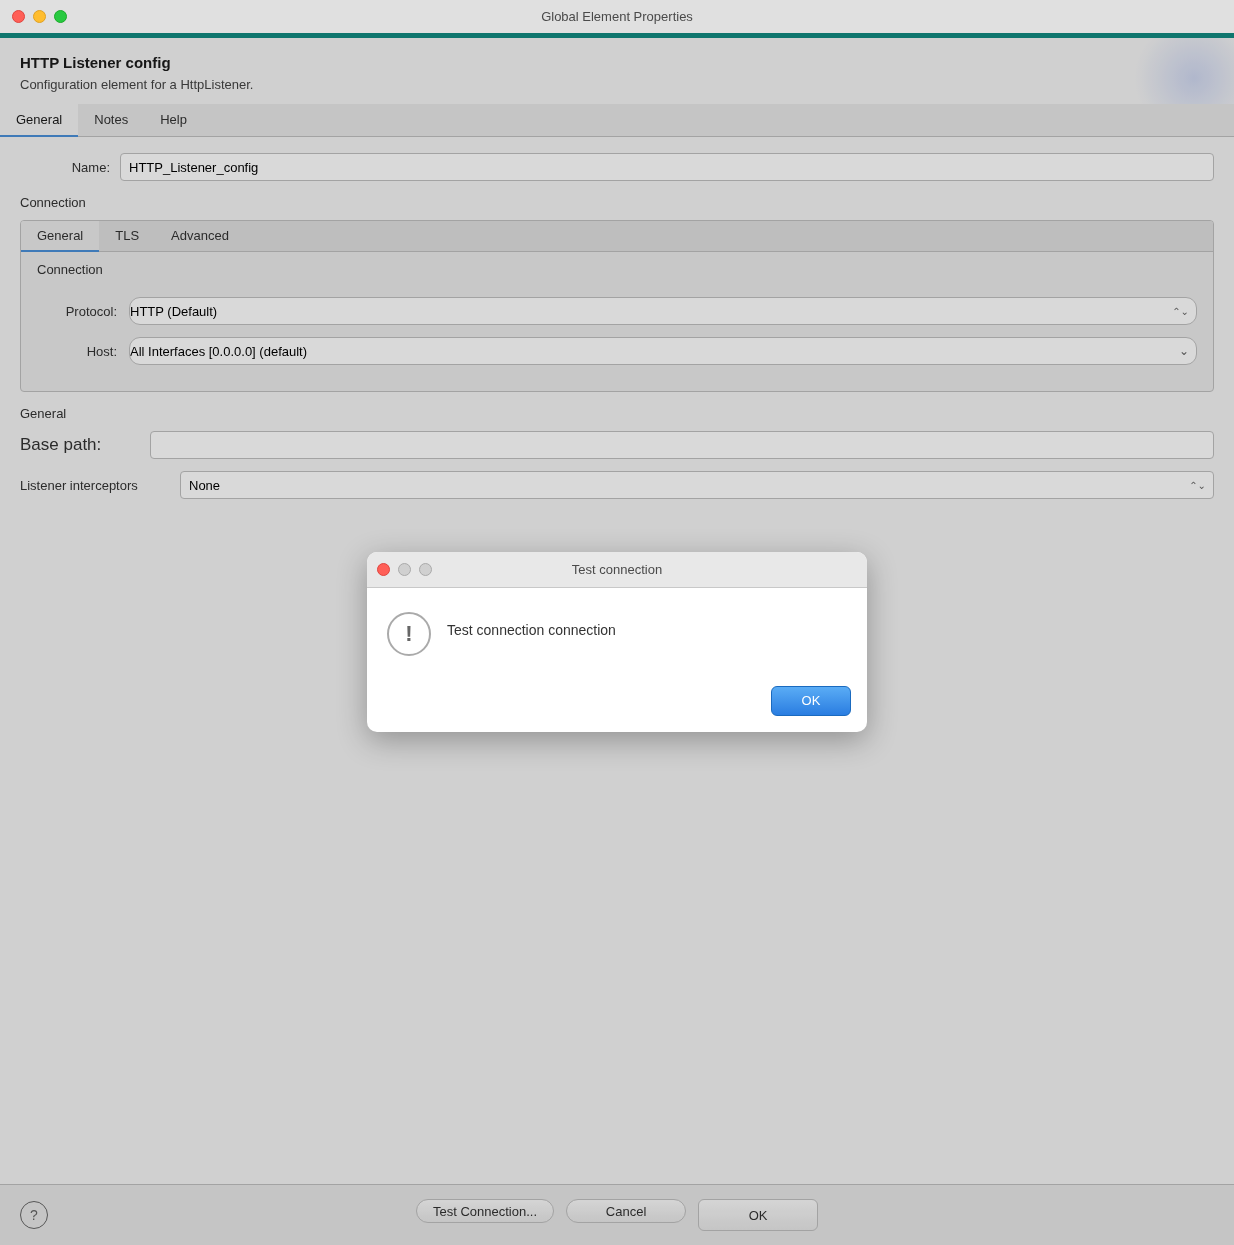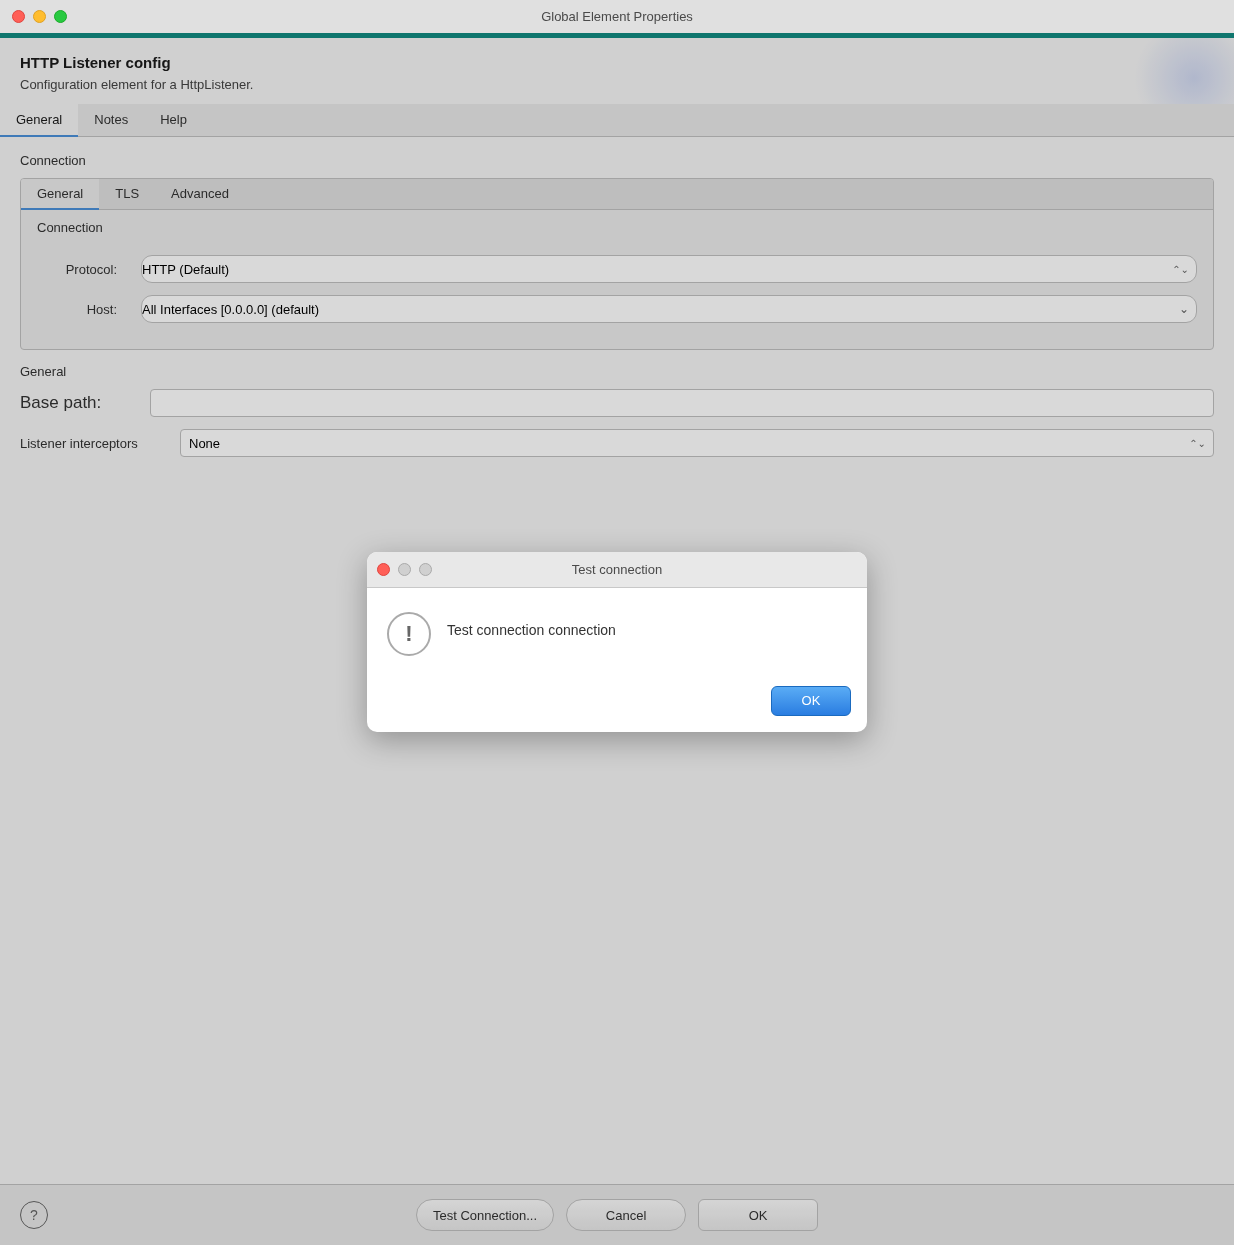--- a/index.html
+++ b/index.html
@@ -180,21 +180,21 @@
     .inner-field-row {
       display: flex;
       align-items: center;
       margin-bottom: 12px;
     }
     .inner-field-label {
       font-size: 13px;
       color: #333;
       min-width: 80px;
       text-align: right;
-      margin-right: 24px;
+      margin-right: 12px;
     }
     .select-field {
       flex: 1;
       height: 28px;
       border: 1px solid #c0c0c0;
       border-radius: 11px;
       padding: 0 0;
       font-size: 13px;
       background: white;
       appearance: none;
@@ -329,21 +329,21 @@
       font-size: 14px;
       color: #666;
       cursor: pointer;
     }
     .bottom-buttons {
       display: flex;
       gap: 12px;
     }
     .bottom-btn {
       min-width: 120px;
-      height: 32px;
+      height: 24px;
       border: 1px solid #c0c0c0;
       border-radius: 16px;
       background: linear-gradient(180deg, #fafafa 0%, #e8e8e8 100%);
       font-size: 13px;
       color: #333;
       cursor: pointer;
       padding: 0 16px;
     }
     .bottom-btn-ok {
       min-width: 120px;
@@ -457,20 +457,24 @@
   </div>
 
   <div class="outer-tab-bar">
     <button class="outer-tab active">General</button>
     <button class="outer-tab">Notes</button>
     <button class="outer-tab">Help</button>
   </div>
 
   <div class="form-area">
 
+    <div class="field-row">
+      <label class="field-label">Name:</label>
+      <input class="field-input" type="text" value="HTTP_Listener_config" style="">
+    </div>
 
     <div class="section-label">Connection</div>
 
     <div class="connection-box">
 
       <div class="inner-tab-bar">
         <button class="inner-tab active">General</button>
         <button class="inner-tab">TLS</button>
         <button class="inner-tab">Advanced</button>
       </div>

